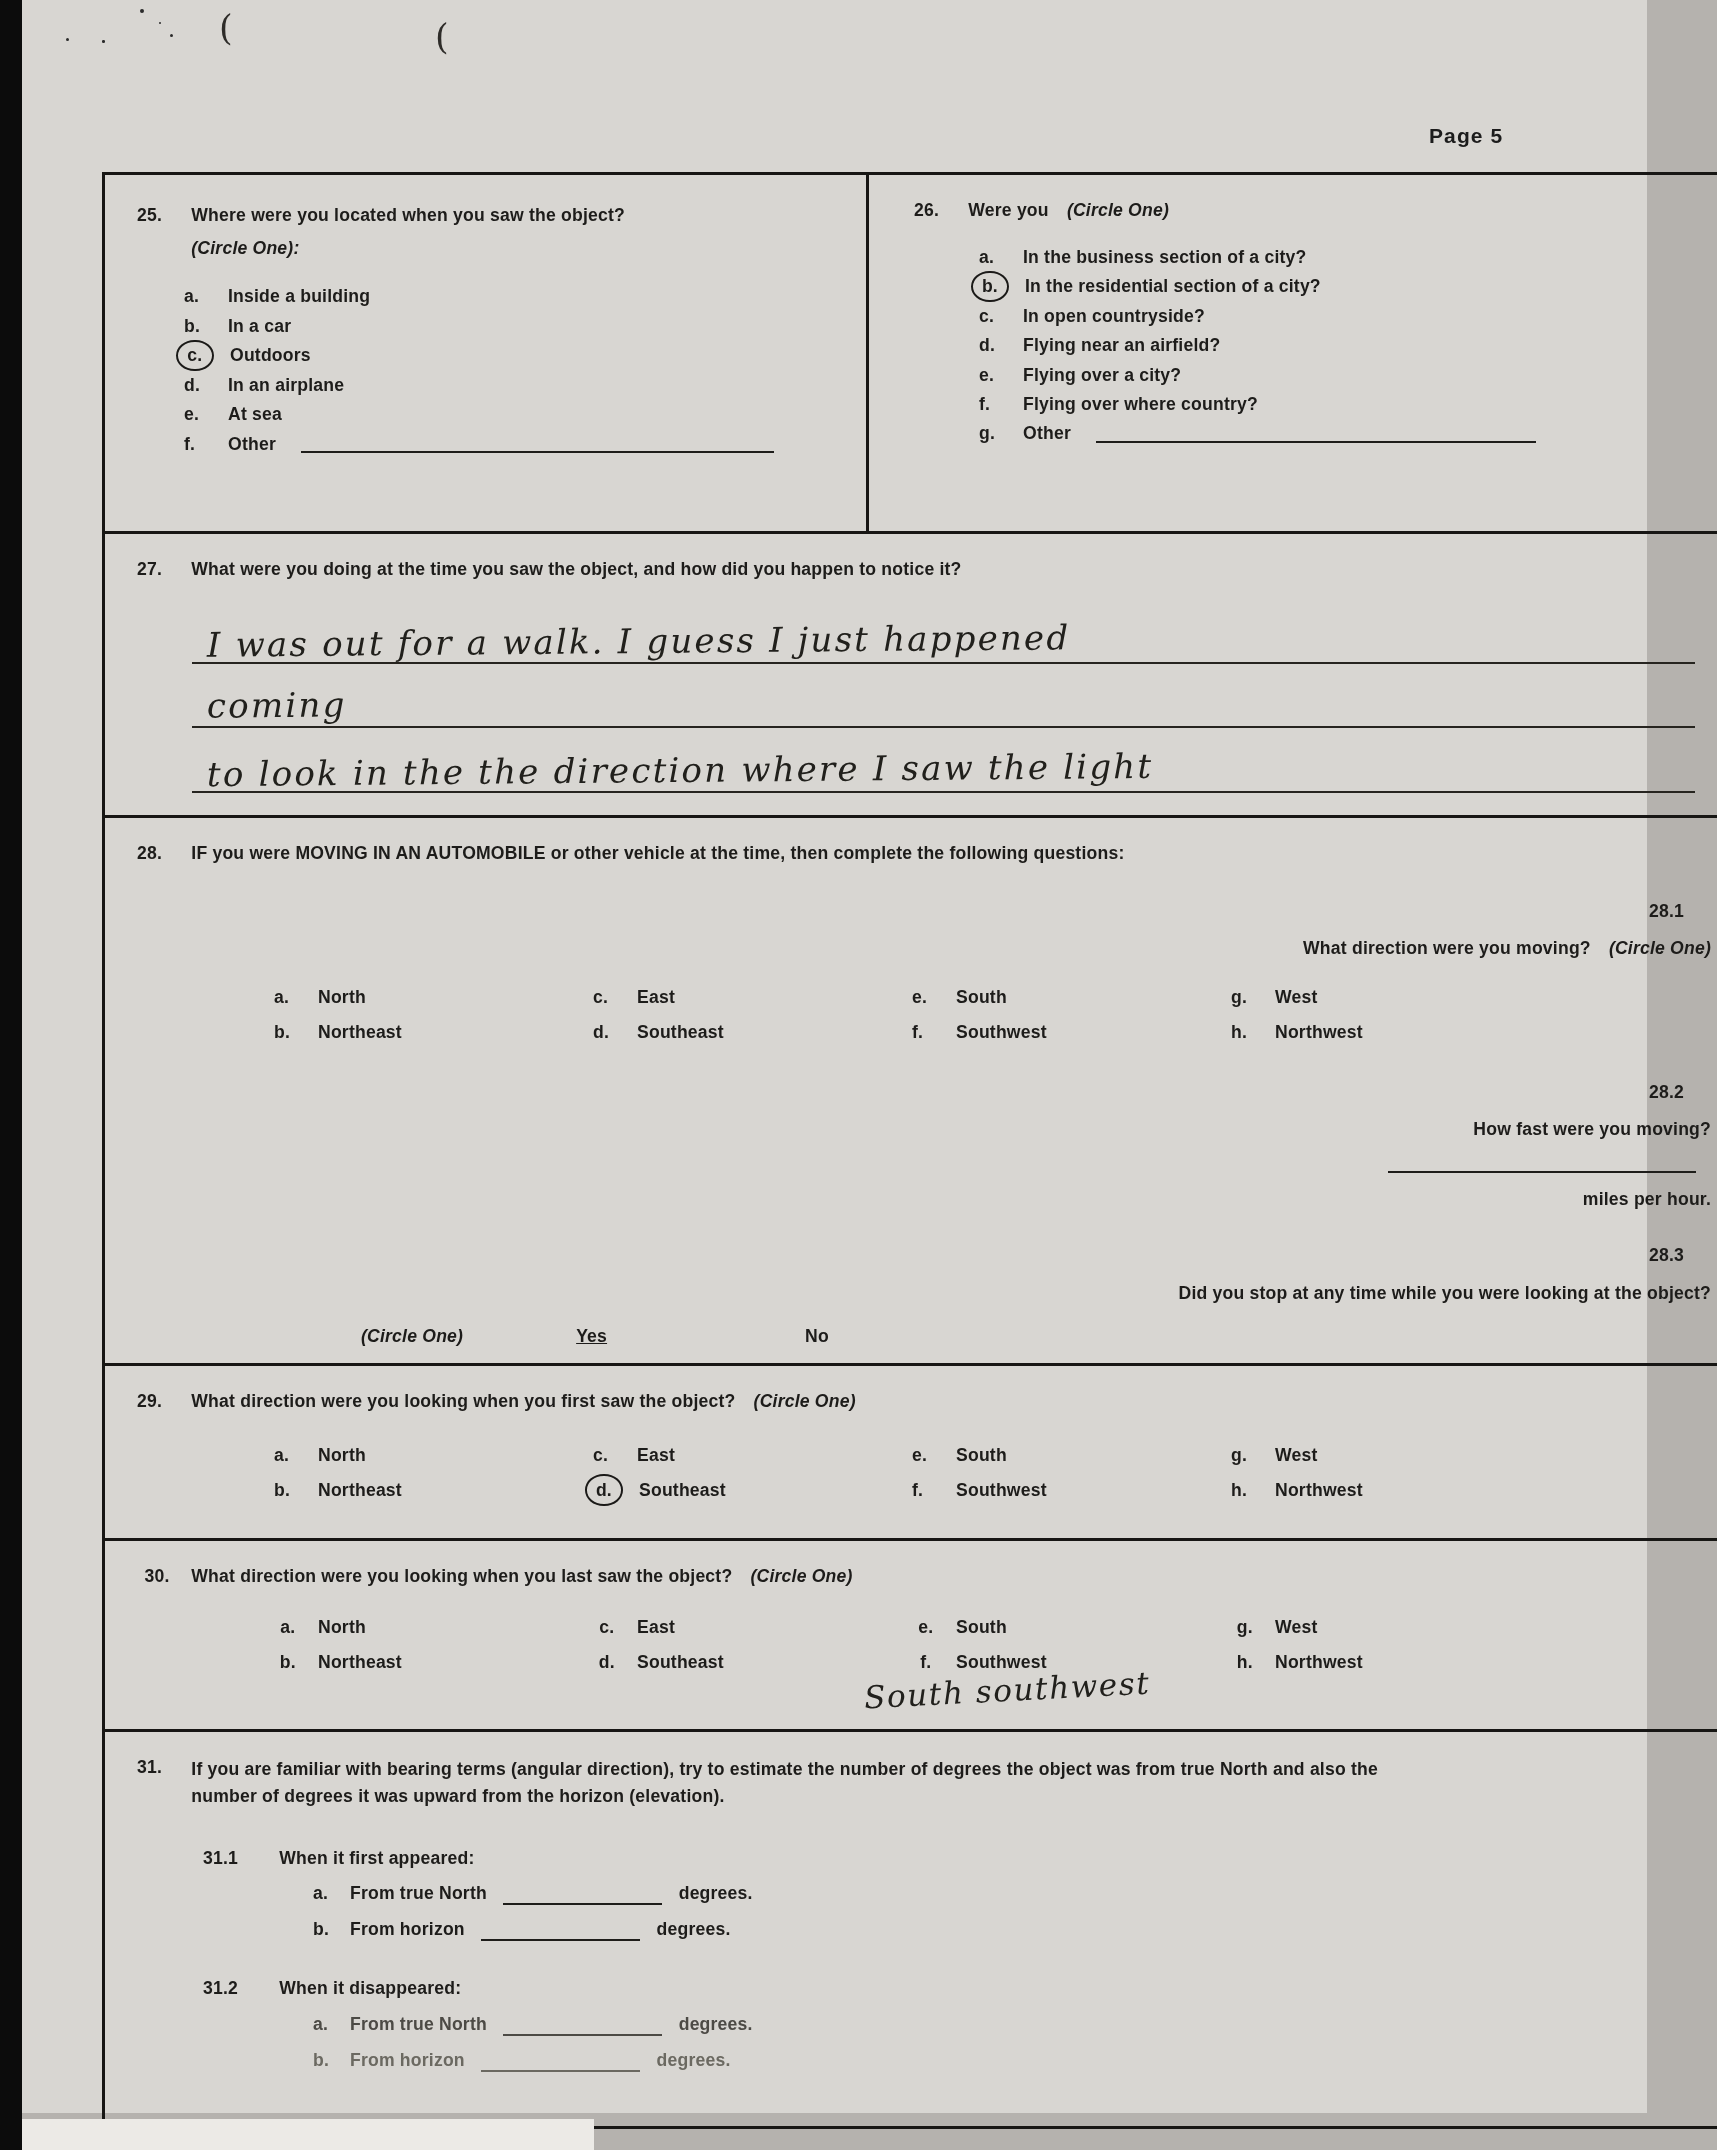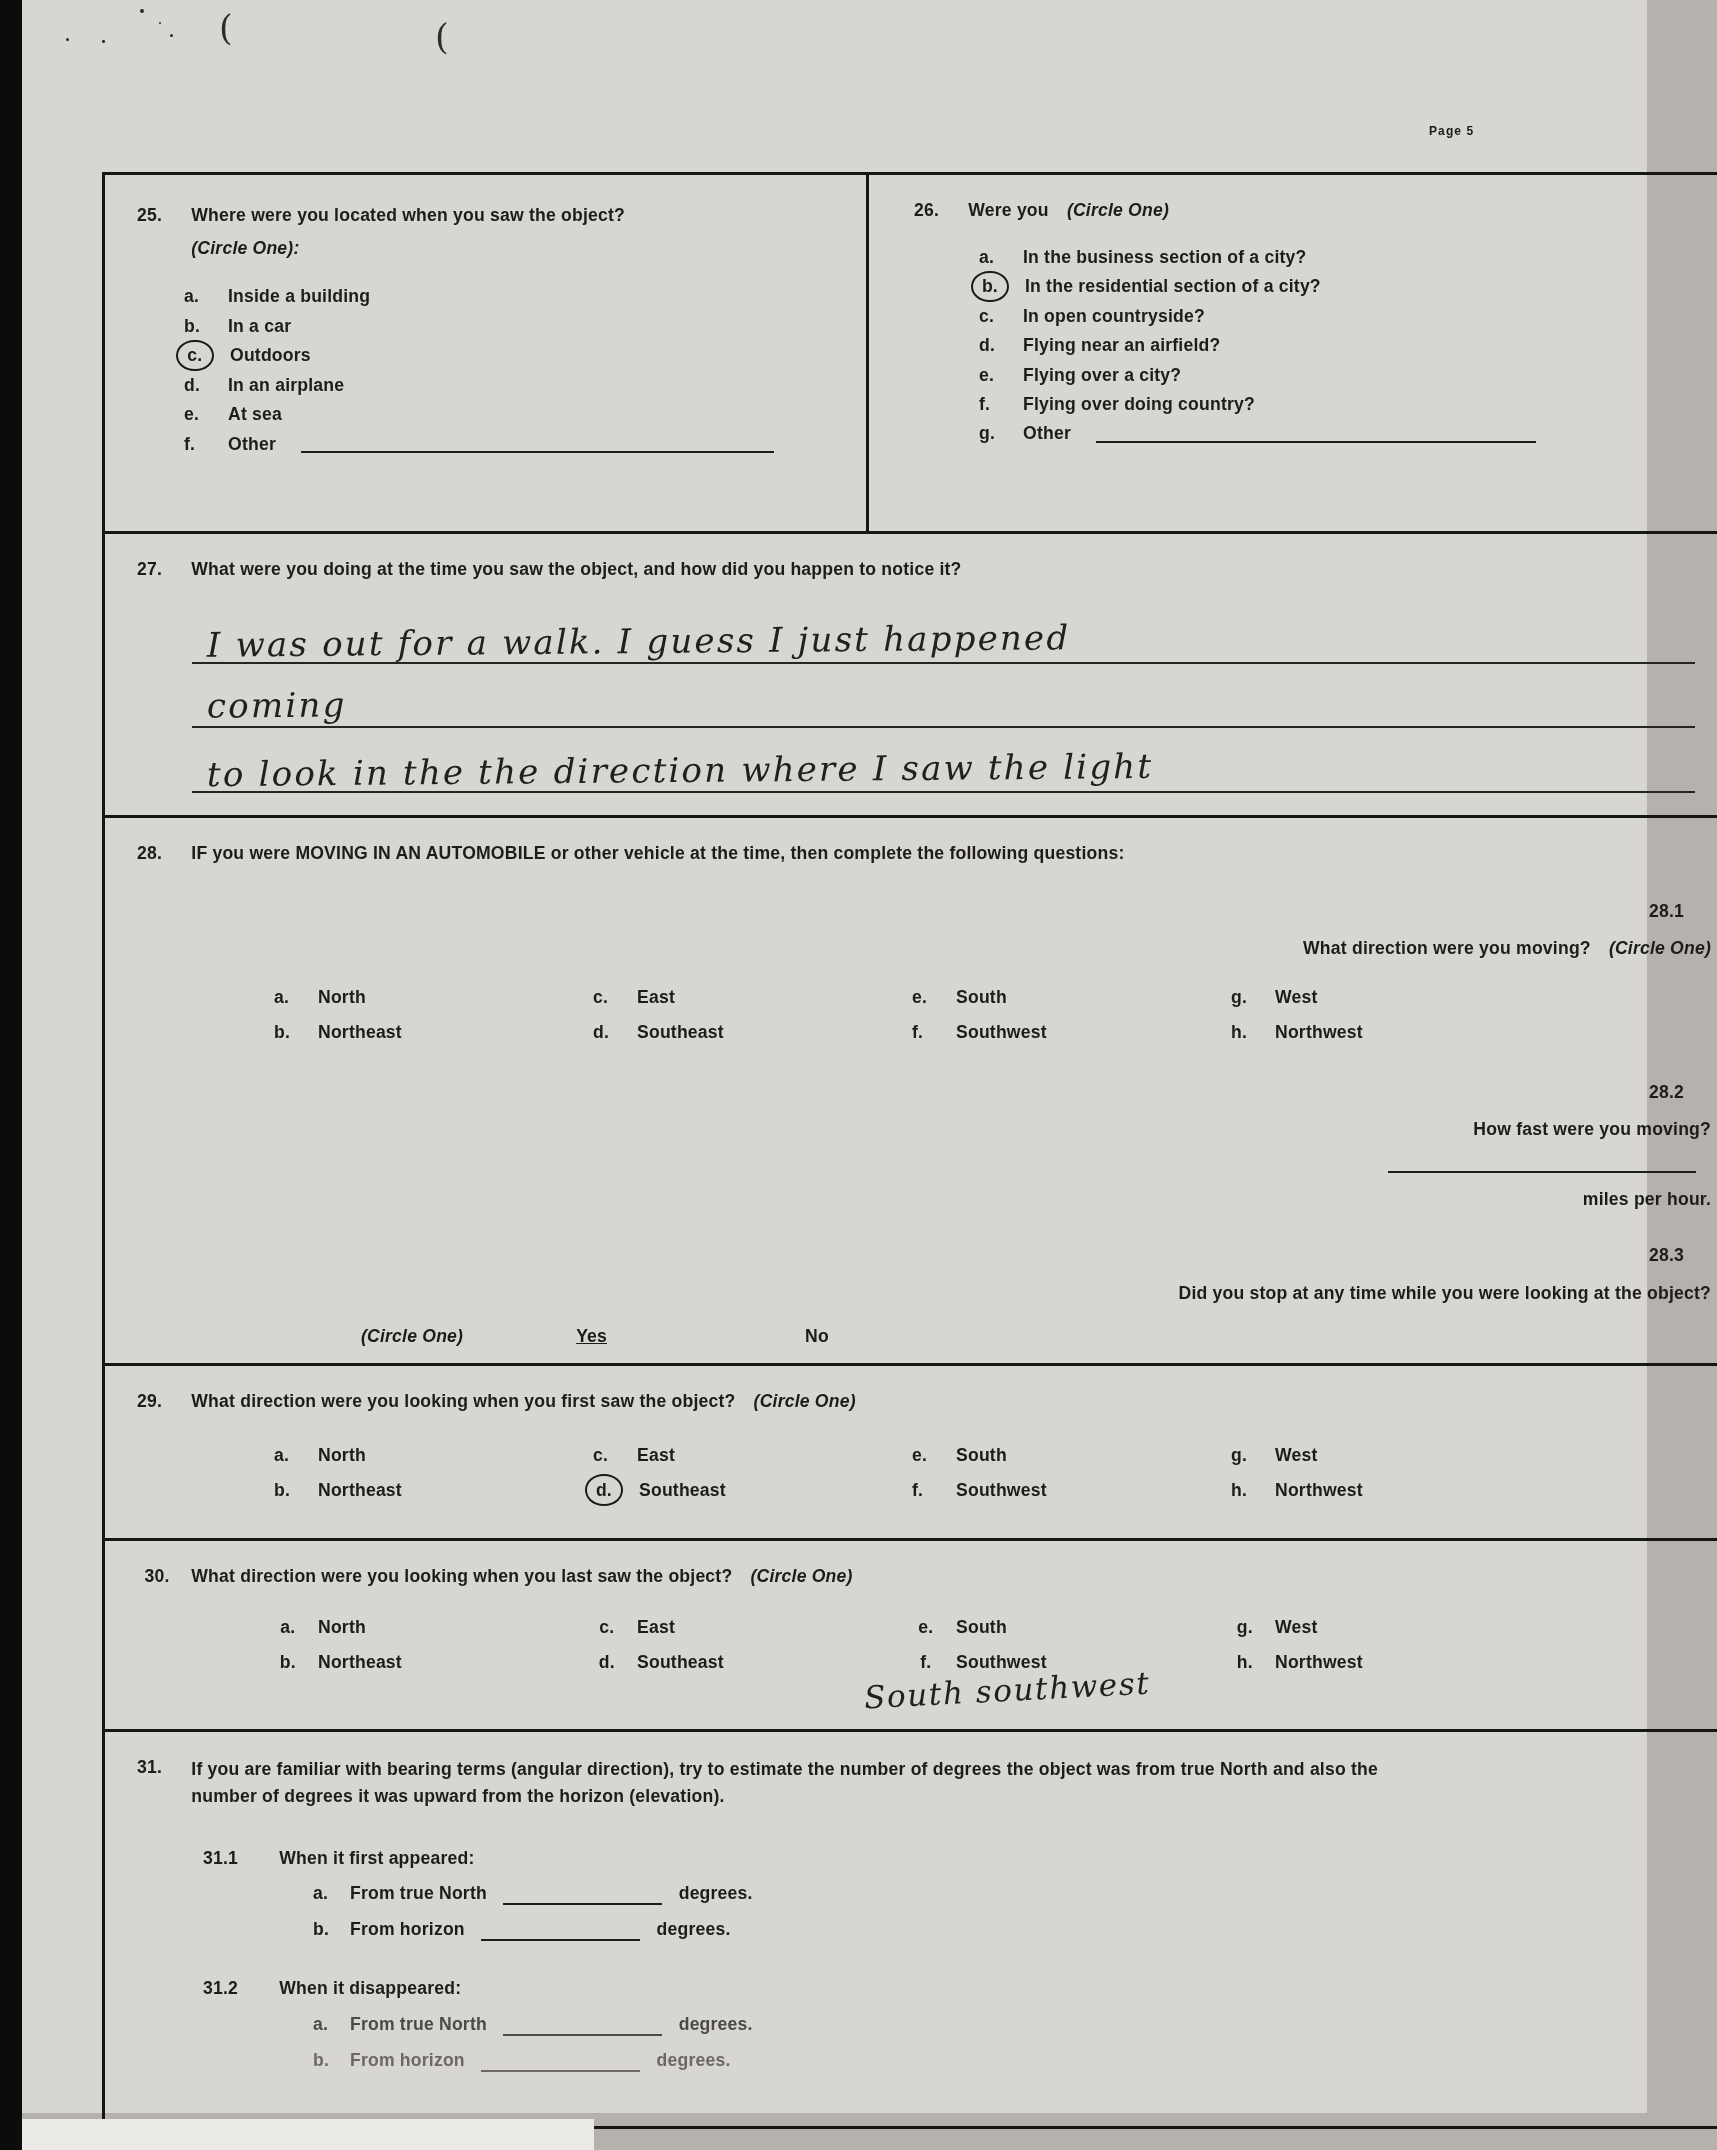--- a/index.html
+++ b/index.html
@@ -12,21 +12,21 @@
   }
   .canvas{position:absolute;inset:0;}
   .edge-left{position:absolute;left:0;top:0;width:22px;height:100%;background:#0c0c0c;}
   .paper{
     position:absolute;left:22px;top:0;width:1625px;height:2113px;
     background:#d8d6d2;
   }
   .bottom-sliver{position:absolute;left:22px;bottom:0;width:572px;height:32px;background:#eceae6;}
   .paren{position:absolute;font-size:35px;color:#2e2c29;font-family:"DejaVu Serif",serif;}
   .dot{position:absolute;background:#2b2b2b;border-radius:50%;}
-  .page-num{position:absolute;left:1407px;top:124px;font-size:12px;font-weight:700;letter-spacing:1.1px;color:#1c1c1c;}
+  .page-num{position:absolute;left:1407px;top:124px;font-size:21px;font-weight:700;letter-spacing:1.1px;color:#1c1c1c;}
 
   .form{
     position:absolute;left:80px;top:172px;width:1645px;
     border:3.3px solid #171614;
     color:#1d1c1a;font-weight:700;font-size:17.6px;letter-spacing:0.2px;
     box-sizing:border-box;
   }
   .row2{display:flex;border-bottom:3.3px solid #171614;}
   .sec{box-sizing:border-box;position:relative;}
   .sec-25{width:764px;border-right:3.3px solid #171614;min-height:356px;padding:29px 22px 22px 32px;}
@@ -179,21 +179,21 @@
             <div class="opt">
               <span class="letter">d.</span>
               <span>Flying near an airfield?</span>
             </div>
             <div class="opt">
               <span class="letter">e.</span>
               <span>Flying over a city?</span>
             </div>
             <div class="opt">
               <span class="letter">f.</span>
-              <span>Flying over doing country?</span>
+              <span>Flying over where country?</span>
             </div>
             <div class="opt">
               <span class="letter">g.</span>
               <span>Other</span>
               <span class="blank blank-other-26"></span>
             </div>
           </div>
         </section>
       </div>
 

